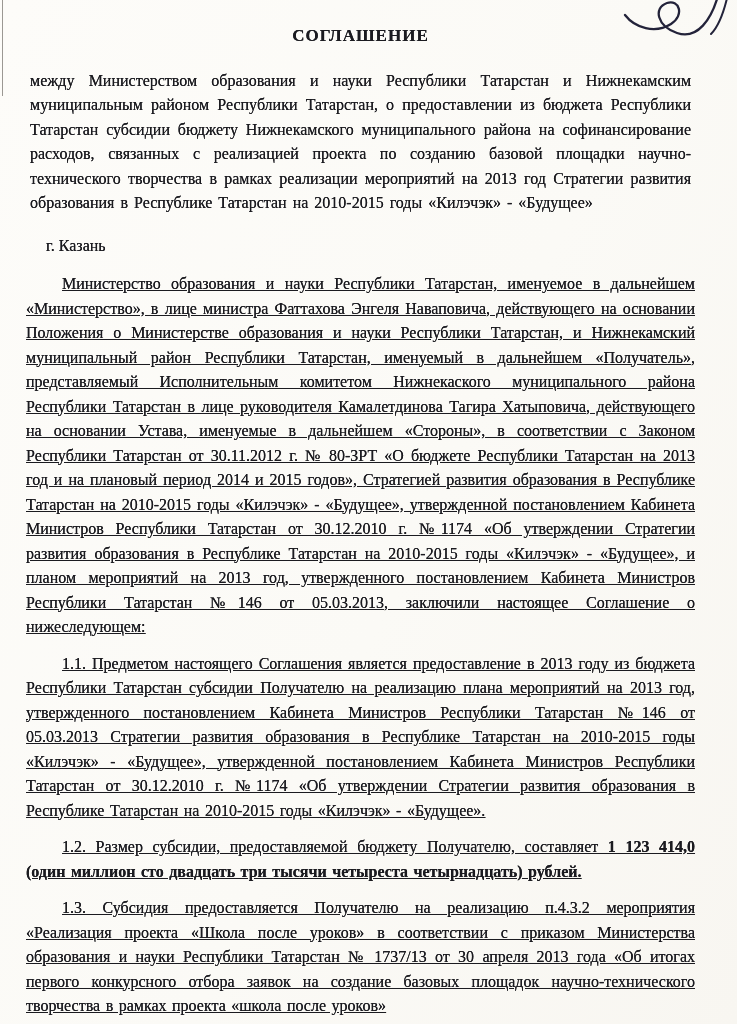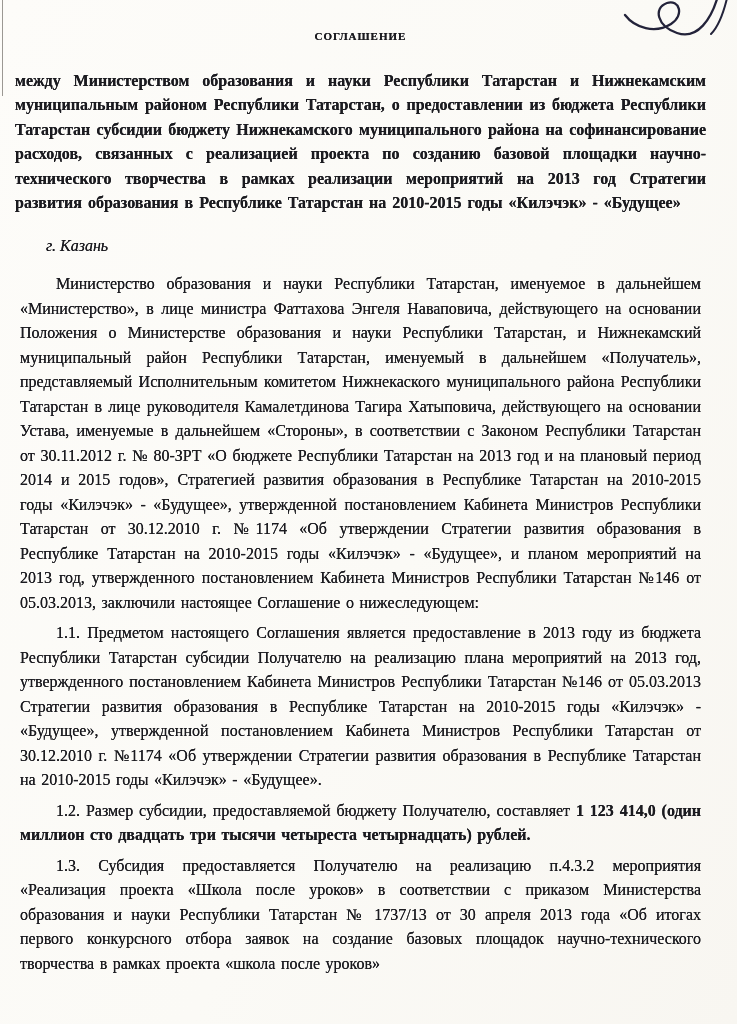--- a/index.html
+++ b/index.html
@@ -21,43 +21,43 @@
     box-sizing: border-box;
   }
   .content {
     position: relative;
     padding: 18px 30px 0 14px;
     text-shadow: 0 0 0.4px currentColor;
   }
   .doc-title {
     margin: 6px 0 20px 0;
     text-align: center;
-    font-size: 11px;
+    font-size: 17px;
     font-weight: 700;
     letter-spacing: 1px;
   }
   .preamble {
-    margin: 1px;
+    margin: 16px;
     text-align: justify;
-    font-weight: 700;
+    font-weight: 400;
     word-spacing: 2px;
   }
   .place-date {
     display: flex;
     justify-content: space-between;
     margin: 18px 0 14px 0;
-    font-style: italic;
   }
   .place-date .city { padding-left: 32px; }
   .place-date .date { padding-right: 16px; letter-spacing: 0.5px; }
   p.body-par {
-    margin: 6px;
+    margin: 12px;
     text-align: justify;
     text-indent: 36px;
     word-spacing: 1.5px;
+    text-decoration: underline;
   }
   .section-heading {
     text-align: center;
     font-weight: 700;
     margin: 0;
   }
   .section-heading .num { margin-right: 30px; }
   .bold { font-weight: 700; }
   .pen-mark {
     position: absolute;

